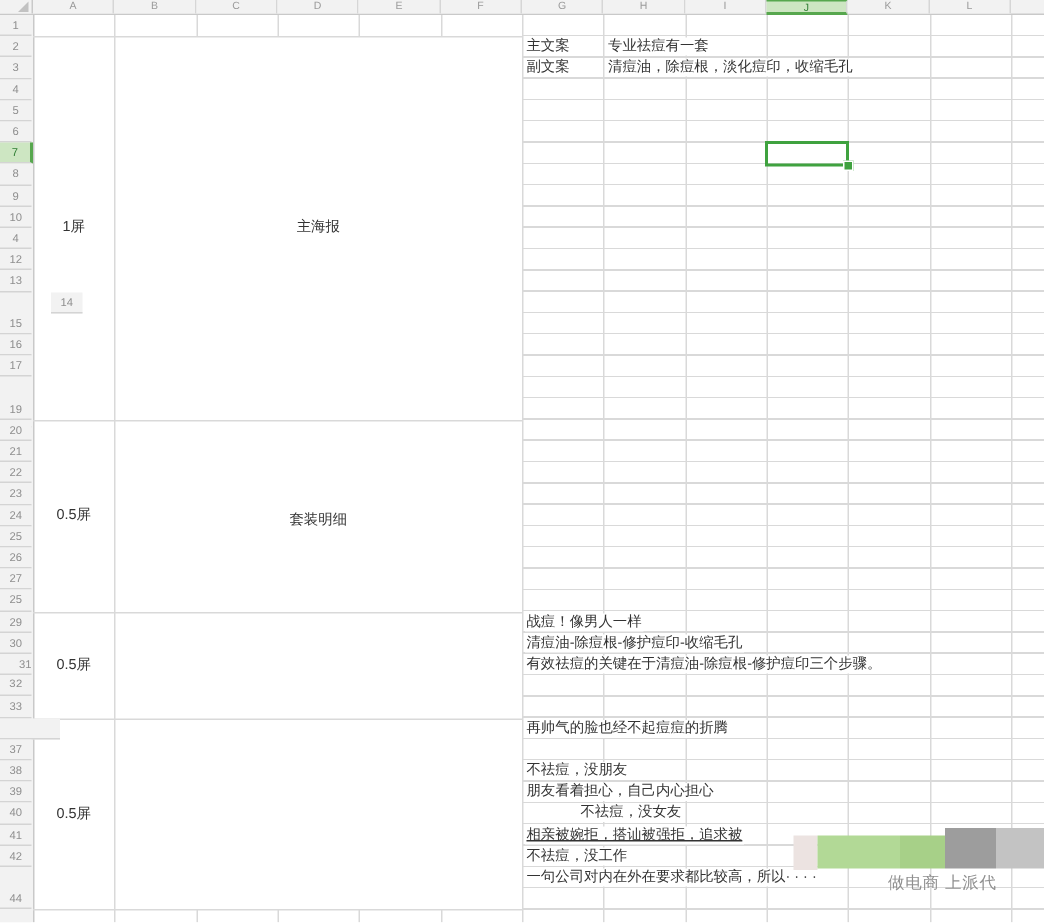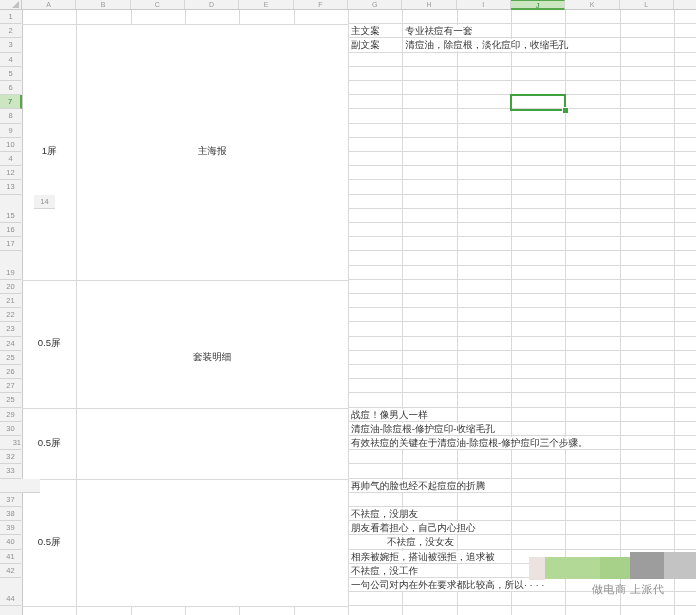--- a/index.html
+++ b/index.html
@@ -163,35 +163,35 @@
       <div class="hline" style="left: 22px; top: 24.2px; width: 326px;"></div>
       <div class="hline" style="left: 22px; top: 279.8px; width: 326px;"></div>
       <div class="hline" style="left: 22px; top: 407.6px; width: 326px;"></div>
       <div class="hline" style="left: 22px; top: 478.6px; width: 326px;"></div>
       <div class="hline" style="left: 22px; top: 606.4px; width: 326px;"></div>
     </div>
   <div id="content">
       <div class="merged-label" style="left: 22px; top: 24.2px; width: 54.333px; height: 255.6px;">1屏</div>
       <div class="merged-label" style="left: 76.333px; top: 24.2px; width: 271.665px; height: 255.6px;">主海报</div>
       <div class="merged-label" style="left: 22px; top: 279.8px; width: 54.333px; height: 127.8px;">0.5屏</div>
-      <div class="merged-label" style="left: 76.333px; top: 294px; width: 271.665px; height: 127.8px;">套装明细</div>
+      <div class="merged-label" style="left: 76.333px; top: 283px; width: 271.665px; height: 127.8px;">套装明细</div>
       <div class="merged-label" style="left: 22px; top: 407.6px; width: 54.333px; height: 71px;">0.5屏</div>
       <div class="merged-label" style="left: 22px; top: 478.6px; width: 54.333px; height: 127.8px;">0.5屏</div>
       <div class="cell-text" style="left: 349.998px; top: 25.2px;">主文案</div>
       <div class="cell-text" style="left: 404.331px; top: 25.2px;">专业祛痘有一套</div>
       <div class="cell-text" style="left: 349.998px; top: 39.4px;">副文案</div>
       <div class="cell-text" style="left: 404.331px; top: 39.4px;">清痘油，除痘根，淡化痘印，收缩毛孔</div>
       <div class="cell-text" style="left: 349.998px; top: 408.6px;">战痘！像男人一样</div>
       <div class="cell-text" style="left: 349.998px; top: 422.8px;">清痘油-除痘根-修护痘印-收缩毛孔</div>
       <div class="cell-text" style="left: 349.998px; top: 437px;">有效祛痘的关键在于清痘油-除痘根-修护痘印三个步骤。</div>
       <div class="cell-text" style="left: 349.998px; top: 479.6px;">再帅气的脸也经不起痘痘的折腾</div>
       <div class="cell-text" style="left: 349.998px; top: 508px;">不祛痘，没朋友</div>
       <div class="cell-text" style="left: 349.998px; top: 522.2px;">朋友看着担心，自己内心担心</div>
       <div class="cell-text" style="left: 349.998px; top: 536.4px; margin-left: 36px;">不祛痘，没女友</div>
-      <div class="cell-text" style="left: 349.998px; top: 550.6px;">相亲被婉拒，搭讪被强拒，追求被</div>
+      <div class="cell-text" style="left: 349.998px; top: 550.6px; text-decoration: underline;">相亲被婉拒，搭讪被强拒，追求被</div>
       <div class="cell-text" style="left: 349.998px; top: 564.8px;">不祛痘，没工作</div>
       <div class="cell-text" style="left: 349.998px; top: 579px;">一句公司对内在外在要求都比较高，所以· · · ·</div>
     </div>
   <div id="active-cell" style="left: 509.997px; top: 93.7px; width: 56.333px; height: 17.2px;"></div>
   <div id="fill-handle" style="left: 562.33px; top: 106.9px;"></div>
   <div id="mosaic-layer">
       <div class="mosaic" style="left: 529px; top: 557px; width: 16px; height: 23px; background: rgb(236, 227, 225);"></div>
       <div class="mosaic" style="left: 545px; top: 557px; width: 55px; height: 22px; background: rgb(178, 217, 150);"></div>
       <div class="mosaic" style="left: 600px; top: 557px; width: 30px; height: 22px; background: rgb(167, 208, 136);"></div>
       <div class="mosaic" style="left: 630px; top: 552px; width: 34px; height: 27px; background: rgb(157, 157, 157);"></div>

